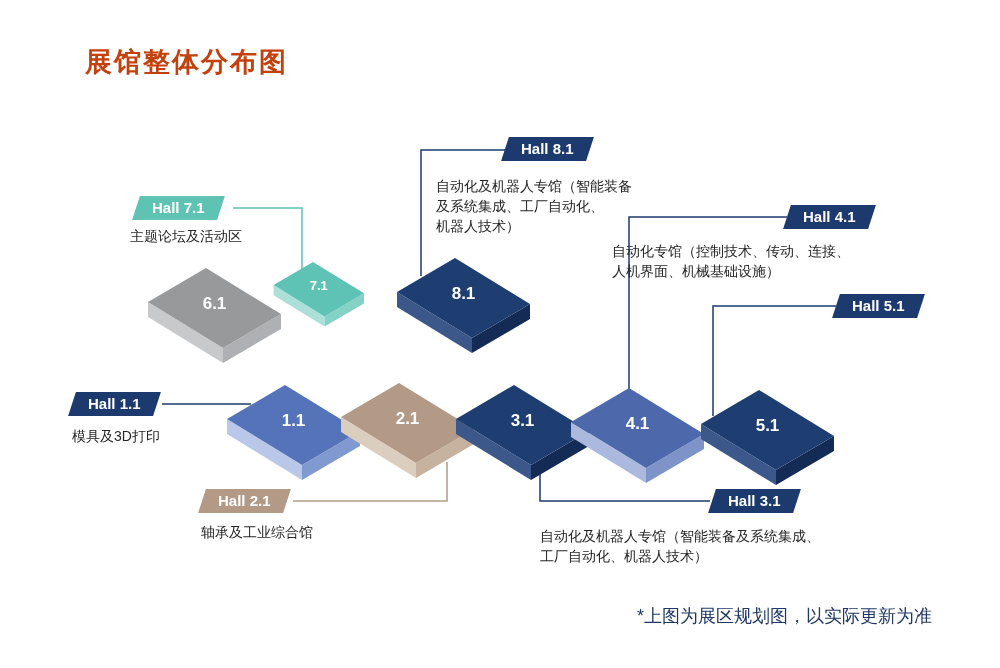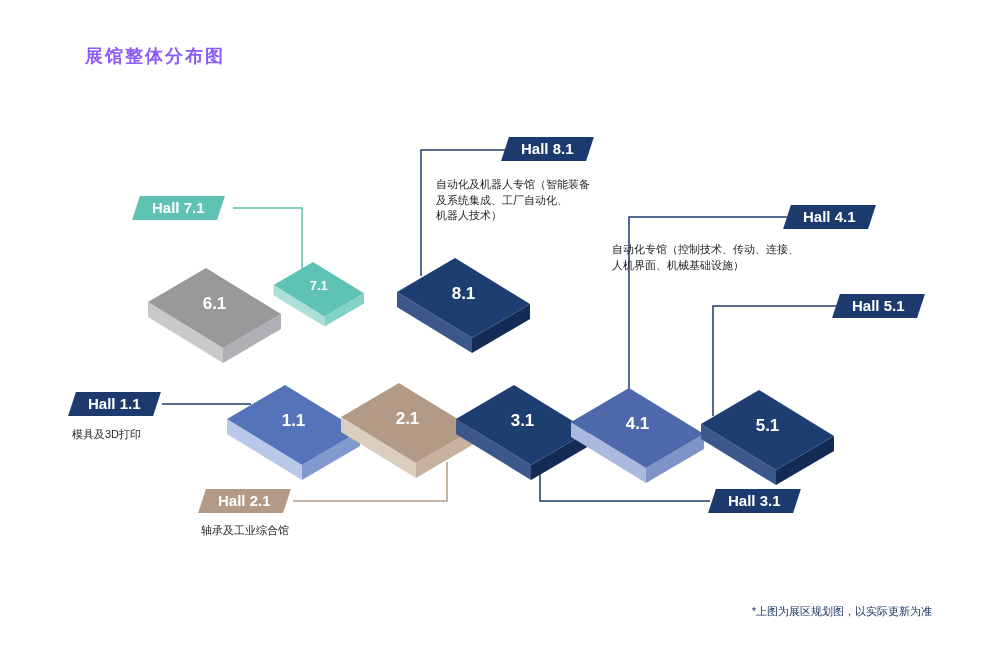--- a/index.html
+++ b/index.html
@@ -5,35 +5,35 @@
   *{margin:0;padding:0;box-sizing:border-box}
   html,body{background:#ffffff}
   body{
     width:1000px;height:668px;position:relative;overflow:hidden;
     font-family:"Liberation Sans","DejaVu Sans",sans-serif;
   }
   .stage{position:absolute;left:0;top:0;width:1000px;height:668px}
   svg.map{position:absolute;left:0;top:0}
   .title{
     position:absolute;left:85px;top:44px;
-    font-size:18px;font-weight:bold;color:#8b5cf6;letter-spacing:2px;font-family:Liberation Mono, monospace;
+    font-size:27px;font-weight:bold;color:#c2410c;letter-spacing:2px;font-family:Liberation Mono, monospace;
   }
   .flag{
     position:absolute;height:24px;line-height:24px;padding:0 16px;
     transform:skewX(-18deg);color:#ffffff;font-weight:bold;font-size:15px;
     white-space:nowrap;
   }
   .flag>span{display:inline-block;transform:skewX(18deg)}
   .desc{
-    position:absolute;font-size:11px;color:#262626;line-height:1.42;
+    position:absolute;font-size:14px;color:#262626;line-height:1.42;
     white-space:pre-line;
   }
   .footnote{
     position:absolute;left:620px;top:604px;width:312px;text-align:right;
-    font-size:11px;color:#1f3864;
+    font-size:18px;color:#1f3864;
   }
   polyline.ln{fill:none;stroke-width:1.5}
   .blk-label{
     fill:#ffffff;font-weight:bold;
     font-family:"Liberation Sans","DejaVu Sans",sans-serif;
   }
 </style>
 </head>
 <body>
 
@@ -97,20 +97,21 @@
           <text x="767.5" y="431" text-anchor="middle" class="blk-label" font-size="17">5.1</text>
         </g>
       </g>
   </svg>
 
   <div class="title">展馆整体分布图</div>
 
   <div class="flag" style="left: 136px; top: 196px; background: rgb(94, 195, 179);">
     <span>Hall 7.1</span>
   </div>
+  <div class="desc" style="left:130px;top:227px;width:180px">主题论坛及活动区</div>
 
   <div class="flag" style="left: 505px; top: 137px; background: rgb(29, 58, 110);">
     <span>Hall 8.1</span>
   </div>
   <div class="desc" style="left:436px;top:177px;width:250px">自动化及机器人专馆（智能装备
 及系统集成、工厂自动化、
 机器人技术）</div>
 
   <div class="flag" style="left: 787px; top: 205px; background: rgb(29, 58, 110);">
     <span>Hall 4.1</span>
@@ -128,16 +129,18 @@
   <div class="desc" style="left:72px;top:427px;width:170px">模具及3D打印</div>
 
   <div class="flag" style="left: 202px; top: 489px; background: rgb(178, 154, 135);">
     <span>Hall 2.1</span>
   </div>
   <div class="desc" style="left:201px;top:523px;width:180px">轴承及工业综合馆</div>
 
   <div class="flag" style="left: 712px; top: 489px; background: rgb(29, 58, 110);">
     <span>Hall 3.1</span>
   </div>
+  <div class="desc" style="left:540px;top:527px;width:340px">自动化及机器人专馆（智能装备及系统集成、
+工厂自动化、机器人技术）</div>
 
   <div class="footnote">*上图为展区规划图，以实际更新为准</div>
 
 </div>
 
 </body></html>

